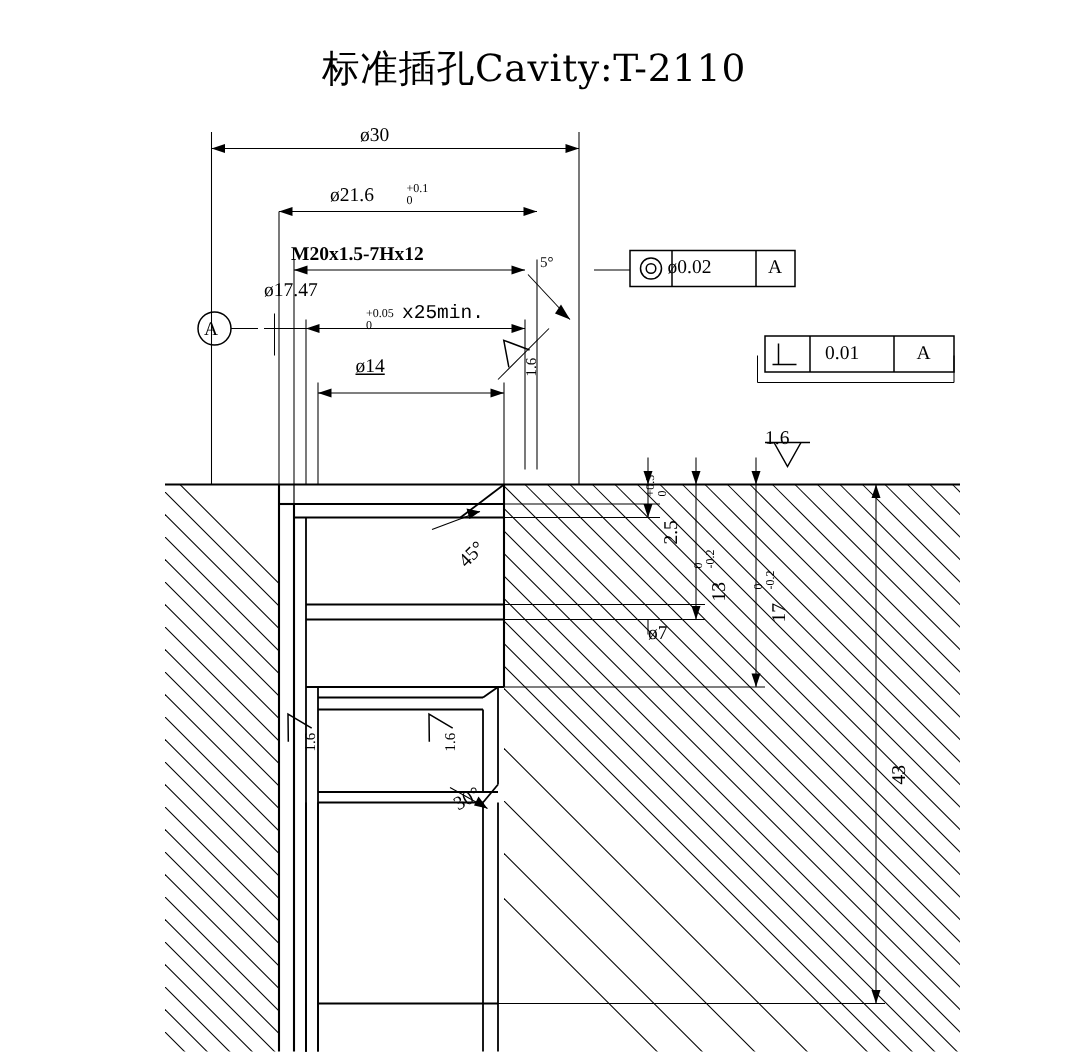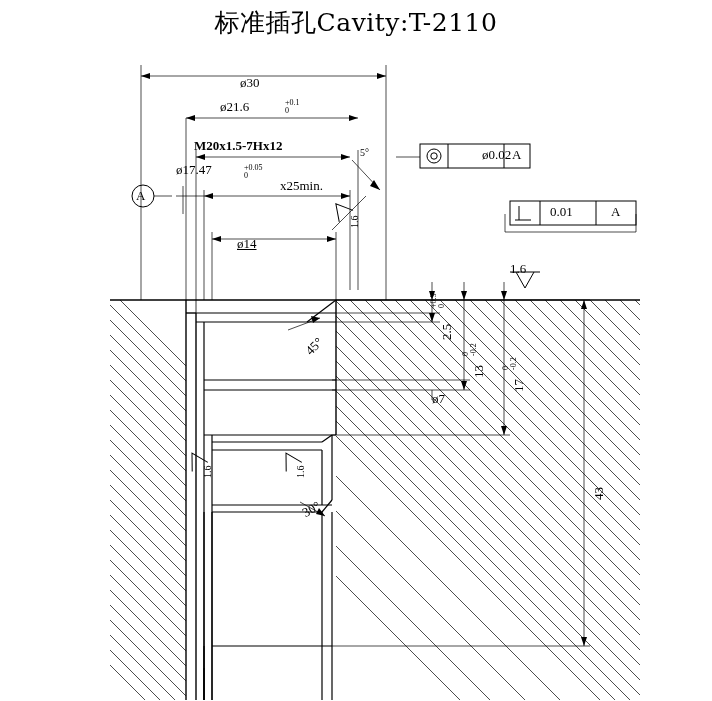--- a/index.html
+++ b/index.html
@@ -12,20 +12,21 @@
     height: 701px;
     font-family: "Liberation Serif", serif;
     color: #000000;
     position: relative;
     overflow: hidden;
   }
   #root {
     position: relative;
     width: 712px;
     height: 630px;
+    margin-top: 23px;
   }
   .title {
     position: absolute;
     left: 0;
     top: 6px;
     width: 712px;
     text-align: center;
     font-size: 25px;
     letter-spacing: 0.5px;
     font-family: "DejaVu Serif", serif;
@@ -287,44 +288,44 @@
         <line x1="596" y1="201" x2="596" y2="225"></line>
         <path d="M519 206 L519 220 M515 220 L531 220"></path>
       </g>
 
       <g stroke-width="0.8">
         <line x1="196" y1="300" x2="196" y2="313"></line>
       </g>
     </g>
   </svg>
 
-  <div class="lbl" style="left:240px; top:76px;">ø30</div>
+  <div class="lbl" style="left:240px; top:60px;">ø30</div>
 
   <div class="lbl" style="left:220px; top:100px;">ø21.6</div>
-  <div class="frac" style="position:absolute; left:285px; top:99px;">
+  <div class="frac" style="position:absolute; left:271px; top:99px;">
     <span>+0.1</span>
     <span>0</span>
   </div>
 
   <div class="lbl" style="left:194px; top:139px;font-weight:bold;">M20x1.5-7Hx12</div>
 
   <div class="lbl" style="left:176px; top:163px;">ø17.47</div>
-  <div class="frac" style="position:absolute; left:244px; top:164px;">
+  <div class="frac" style="position:absolute; left:244px; top:182px;">
     <span>+0.05</span>
     <span>0</span>
   </div>
-  <div class="lbl" style="left:280px; top:179px;">x25min.</div>
-
-  <div class="lbl" style="left:237px; top:237px;text-decoration:underline;">ø14</div>
+  <div class="lbl" style="left:268px; top:179px;font-family:Liberation Mono, monospace;">x25min.</div>
+
+  <div class="lbl" style="left:237px; top:214px;text-decoration:underline;">ø14</div>
 
   <div class="lbl small" style="left:136px; top:189px; font-size:13px;">A</div>
 
   <div class="lbl small" style="left:360px; top:148px;">5°</div>
 
-  <div class="lbl" style="left:482px; top:148px;">ø0.02</div>
+  <div class="lbl" style="left:445px; top:148px;">ø0.02</div>
   <div class="lbl" style="left:512px; top:148px;">A</div>
 
   <div class="lbl" style="left:550px; top:205px;">0.01</div>
   <div class="lbl" style="left:611px; top:205px;">A</div>
 
   <div class="lbl" style="left:510px; top:262px;">1.6</div>
 
   <div class="lbl small rot90" style="left:350px; top:228px;">1.6</div>
   <div class="lbl small rot90" style="left:203px; top:478px;">1.6</div>
   <div class="lbl small rot90" style="left:296px; top:478px;">1.6</div>

